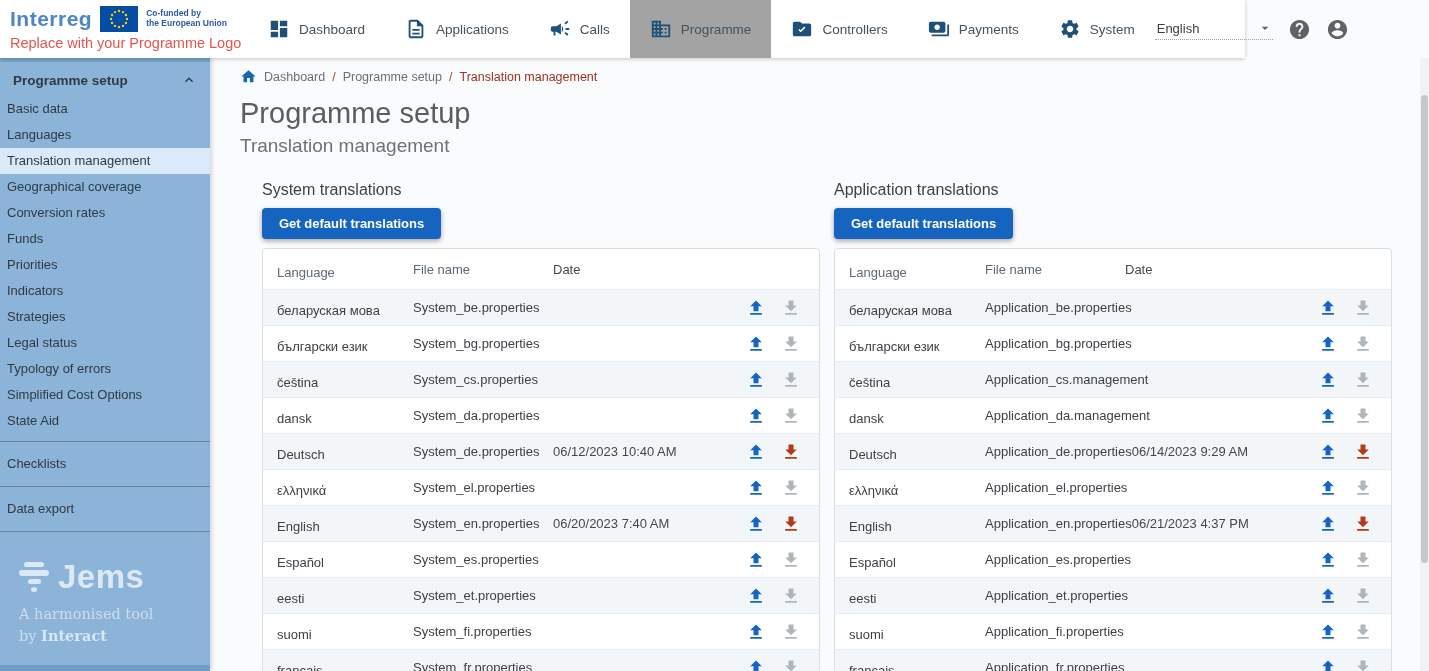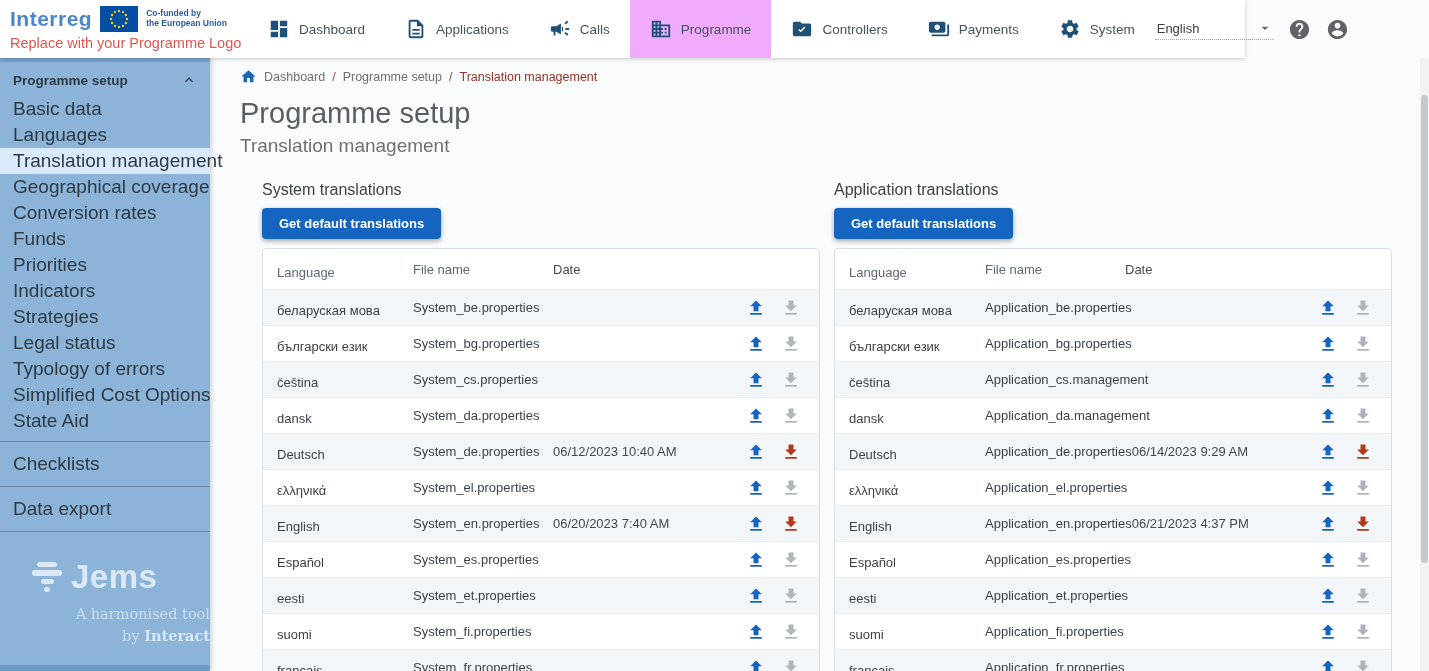--- a/index.html
+++ b/index.html
@@ -15,42 +15,42 @@
   .brand { font-size:21px; font-weight:700; color:#4a86c8; letter-spacing:.5px; }
   .eu-flag { width:38px; height:26px; }
   .cofunded { font-size:8.5px; font-weight:700; color:#2a5aa5; line-height:1.15; }
   .replace-text { font-size:14.5px; color:#e2564c; margin-top:3px; white-space:nowrap; }
 
   .top-nav { flex:1; display:flex; justify-content:space-evenly; align-items:stretch; }
   .nav-item { display:flex; align-items:center; gap:9px; padding:0 20px; cursor:pointer;
               font-size:13.5px; color:#46525c; }
   .nav-item .nv-ic { width:22px; height:22px; color:#1e5078; }
   .nav-item .nv-ic svg { width:22px; height:22px; fill:currentColor; }
-  .nav-item.active { background:#f0abfc; }
+  .nav-item.active { background:#a3a3a3; }
 
   .top-right { display:flex; align-items:center; gap:15px; padding-right:14px; flex:0 0 auto; }
   .lang-select { display:flex; align-items:center; justify-content:space-between; width:118px;
                  border-bottom:1px dotted #9aa0a6; padding:2px 0 3px 2px; font-size:13px; color:#3c4043; cursor:pointer; }
   .lang-select .caret svg { width:16px; height:16px; fill:#5f6368; }
   .round-ic { width:23px; height:23px; color:#5f6368; cursor:pointer; }
   .round-ic svg { width:23px; height:23px; fill:currentColor; }
 
   
   .sidebar { position:absolute; top:58px; left:0; width:210px; height:613px; background:#8cb4d9;
              box-shadow:2px 0 4px rgba(0,0,0,.15); z-index:20; color:#2f3a44; }
   .side-scroll-top { height:4px; background:#7aa3cb; }
   .side-section-header { display:flex; align-items:center; justify-content:space-between;
                          padding:10px 13px 8px 13px; font-size:13.5px; font-weight:700; cursor:pointer; }
   .side-section-header .chev svg { width:16px; height:16px; fill:#2f3a44; }
-  .side-item { height:26px; line-height:26px; padding-left:13px; font-size:19px; cursor:pointer; white-space:nowrap; }
+  .side-item { height:26px; line-height:26px; padding-left:7px; font-size:13px; cursor:pointer; white-space:nowrap; }
   .side-item.active { background:#daeafa; }
   .side-divider { border-top:1px solid rgba(38,62,84,.38); margin:7px 0; }
   .side-item.solo { height:30px; line-height:30px; }
 
-  .jems-footer { margin-top:26px; padding-left:32px;text-align:right; }
+  .jems-footer { margin-top:26px; padding-left:19px; }
   .jems-logo-row { display:flex; align-items:center; gap:9px; }
   .hive { display:flex; flex-direction:column; align-items:center; gap:3px; }
   .hive .b1 { width:20px; height:5px; border-radius:3px; background:#dce9f5; }
   .hive .b2 { width:30px; height:6px; border-radius:3px; background:#dce9f5; }
   .hive .b3 { width:13px; height:5px; border-radius:3px; background:#dce9f5; }
   .hive .dot { width:6px; height:5px; border-radius:50%; background:#dce9f5; }
   .jems-name { font-size:33px; font-weight:700; color:#dce9f5; letter-spacing:.5px; }
   .jems-tag { font-family:"DejaVu Serif", serif; color:#cadded; font-size:14.5px; line-height:1.45; margin-top:8px; }
   .jems-tag b { color:#d8e7f4; }
   .side-scroll-bottom { position:absolute; bottom:0; left:0; width:210px; height:6px; background:#6f9cc6; cursor:pointer; }

